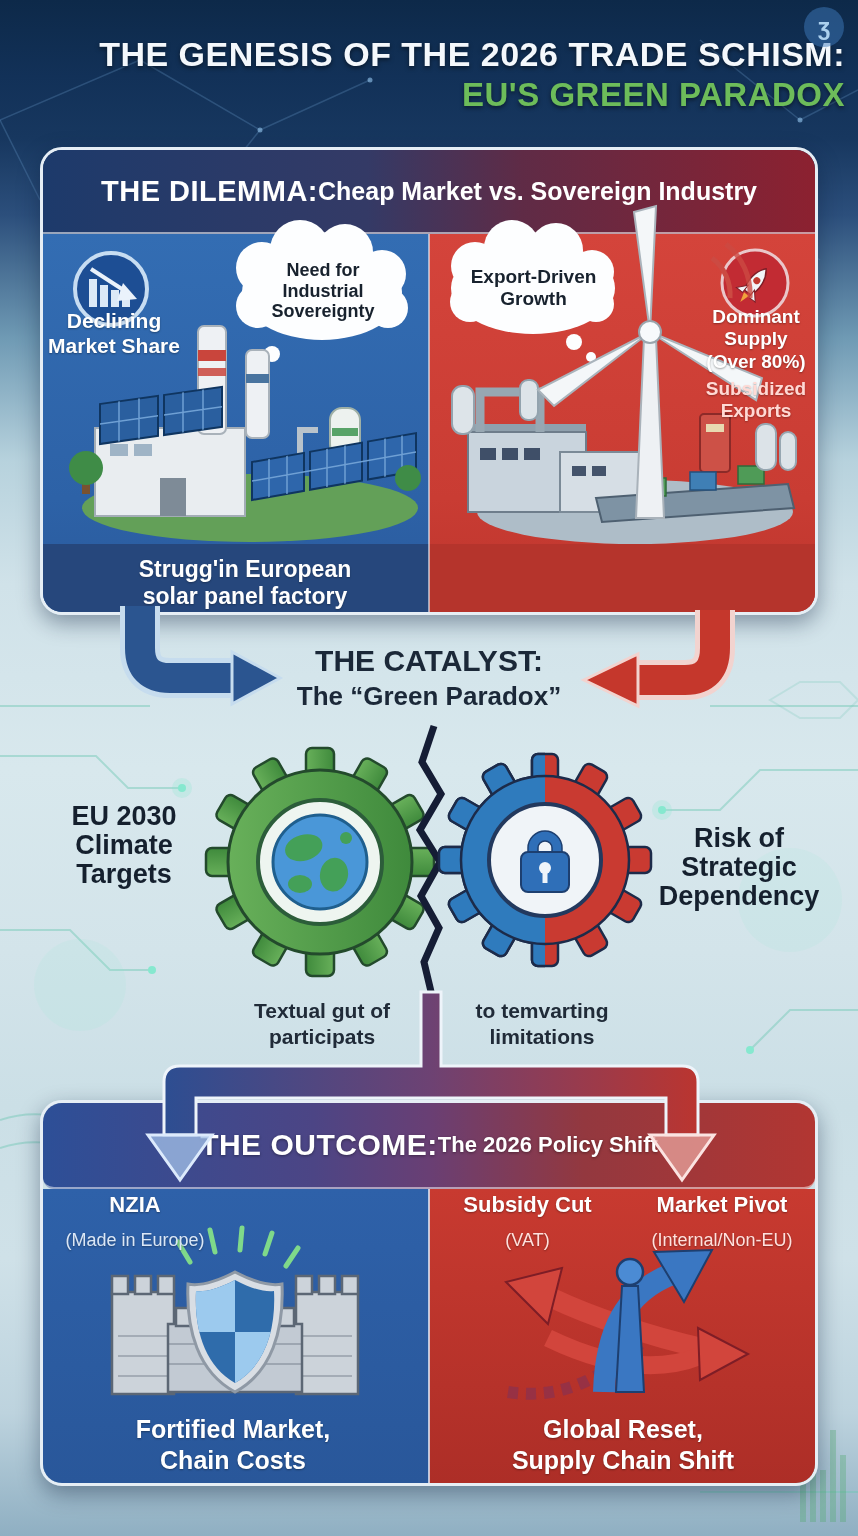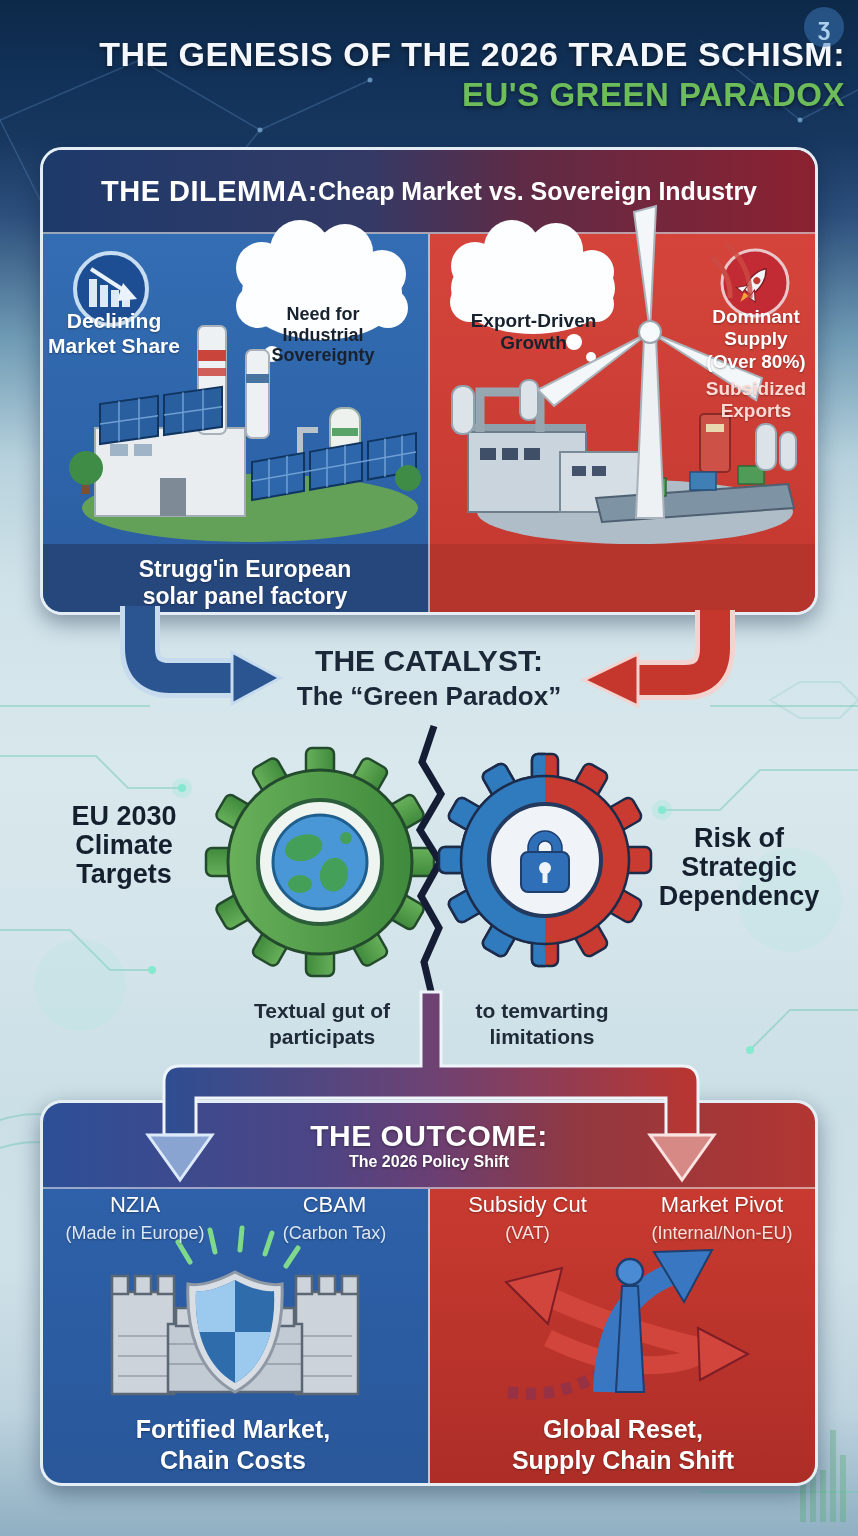--- a/index.html
+++ b/index.html
@@ -42,21 +42,21 @@
   .dpanel.blue{background:linear-gradient(180deg,#336db3 0%,#2d62a7 70%,#2a5a9c 100%);}
   .dpanel.red{background:linear-gradient(180deg,#d4443b 0%,#c93c33 70%,#bd352d 100%);}
   .dpanels .divider{position:absolute;left:calc(50% - 1px);top:0;bottom:0;width:2px;
     background:rgba(255,255,255,.55);}
   .dstrip{position:absolute;bottom:0;height:68px;width:50%;}
   .dstrip.left{left:0;background:#26477c;}
   .dstrip.right{right:0;background:#b5342c;}
 
   .badge-label{left:30px;top:308px;width:168px;color:#fff;font-weight:bold;
     font-size:21px;line-height:1.2;text-shadow:0 1px 2px rgba(0,0,0,.35);}
-  .thought-text{color:#18222e;font-weight:bold;line-height:1.15;margin-top:44px;}
+  .thought-text{color:#18222e;font-weight:bold;line-height:1.15;}
   .tt-left{left:248px;top:260px;width:150px;font-size:18px;}
   .tt-right{left:456px;top:266px;width:155px;font-size:19px;}
   .stat-primary{left:686px;top:306px;width:140px;color:#fff;font-weight:bold;
     font-size:19px;line-height:1.18;text-shadow:0 1px 2px rgba(0,0,0,.35);}
   .stat-secondary{left:690px;top:378px;width:132px;color:#ffd9d4;font-weight:bold;
     font-size:19px;line-height:1.18;text-shadow:0 1px 2px rgba(0,0,0,.3);}
   .dcaption{top:556px;color:#fff;font-weight:bold;font-size:23px;line-height:1.18;
     text-shadow:0 1px 2px rgba(0,0,0,.3);}
   .dcaption.left{left:62px;width:366px;}
   .dcaption.right{left:434px;width:380px;}
@@ -68,33 +68,33 @@
   .cat-left{left:18px;top:802px;width:212px;font-size:27px;}
   .cat-right{left:630px;top:824px;width:218px;font-size:27px;}
   .cat-subl{font-weight:normal;font-size:24px;margin-top:3px;}
   .cat-note{color:#202b38;font-size:21px;line-height:1.25;font-weight:bold;}
   .note-left{left:233px;top:998px;width:178px;}
   .note-right{left:452px;top:998px;width:180px;}
 
   .outcome{left:40px;top:1100px;width:772px;height:380px;}
   .outcome-header{height:84px;border-bottom:2px solid rgba(255,255,255,.5);
     background:linear-gradient(90deg,#2d4f97 0%,#4c4585 35%,#693f74 50%,#93383f 70%,#b23632 100%);
-    display:flex;flex-direction:column;justify-content:center;align-items:center;
-    color:#fff;text-shadow:0 1px 3px rgba(0,0,0,.4);}
+    display:flex;flex-direction:row;justify-content:center;align-items:center;
+    color:#fff;text-shadow:0 1px 3px rgba(0,0,0,.4);border-radius:11px;}
   .oh-title{font-size:30px;font-weight:bold;letter-spacing:.5px;}
-  .oh-sub{font-size:16px;font-weight:bold;}
+  .oh-sub{font-size:22px;font-weight:bold;}
   .opanels{position:absolute;top:86px;left:0;right:0;bottom:0;display:flex;}
   .opanel{width:50%;height:100%;}
   .opanel.blue{background:linear-gradient(180deg,#2e61a9 0%,#29579a 100%);}
   .opanel.red{background:linear-gradient(180deg,#c83a30 0%,#ad2e27 100%);}
   .opanels .divider{position:absolute;left:calc(50% - 1px);top:0;bottom:0;width:2px;
     background:rgba(235,240,250,.75);}
   .policy{top:1192px;color:#fff;text-shadow:0 1px 2px rgba(0,0,0,.35);}
-  .policy .plabel{font-weight:normal;font-size:22px;}
-  .policy .psub{font-size:18px;margin-top:5px;}
+  .policy .plabel{font-weight:bold;font-size:22px;}
+  .policy .psub{font-size:18px;margin-top:12px;}
   .policy.p0{left:55px;width:160px;} .policy.p1{left:257px;width:155px;}
   .policy.p2{left:445px;width:165px;}.policy.p3{left:632px;width:180px;}
   .policy.blue .psub{color:#dbe7f6;} .policy.red .psub{color:#ffe1dd;}
   .ocaption{top:1414px;color:#fff;font-weight:bold;font-size:25px;line-height:1.25;
     text-shadow:0 1px 2px rgba(0,0,0,.35);}
   .ocaption.left{left:73px;width:320px;}
   .ocaption.right{left:462px;width:322px;}
 </style>
 </head>
 <body>
@@ -461,24 +461,20 @@
 Dependency</div>
   <div class="abs txt cat-note note-left ml center">Textual gut of
 participats</div>
   <div class="abs txt cat-note note-right ml center">to temvarting
 limitations</div>
 
   <div class="abs txt policy blue p0 center">
     <div class="plabel">NZIA</div>
     <div class="psub">(Made in Europe)</div>
   </div>
-  <div class="abs txt policy blue p1 center">
-    <div class="plabel">CBAM</div>
-    <div class="psub">(Carbon Tax)</div>
-  </div>
   <div class="abs txt policy red p2 center">
     <div class="plabel">Subsidy Cut</div>
     <div class="psub">(VAT)</div>
   </div>
   <div class="abs txt policy red p3 center">
     <div class="plabel">Market Pivot</div>
     <div class="psub">(Internal/Non-EU)</div>
   </div>
 
   <div class="abs txt ocaption left ml center">Fortified Market,

